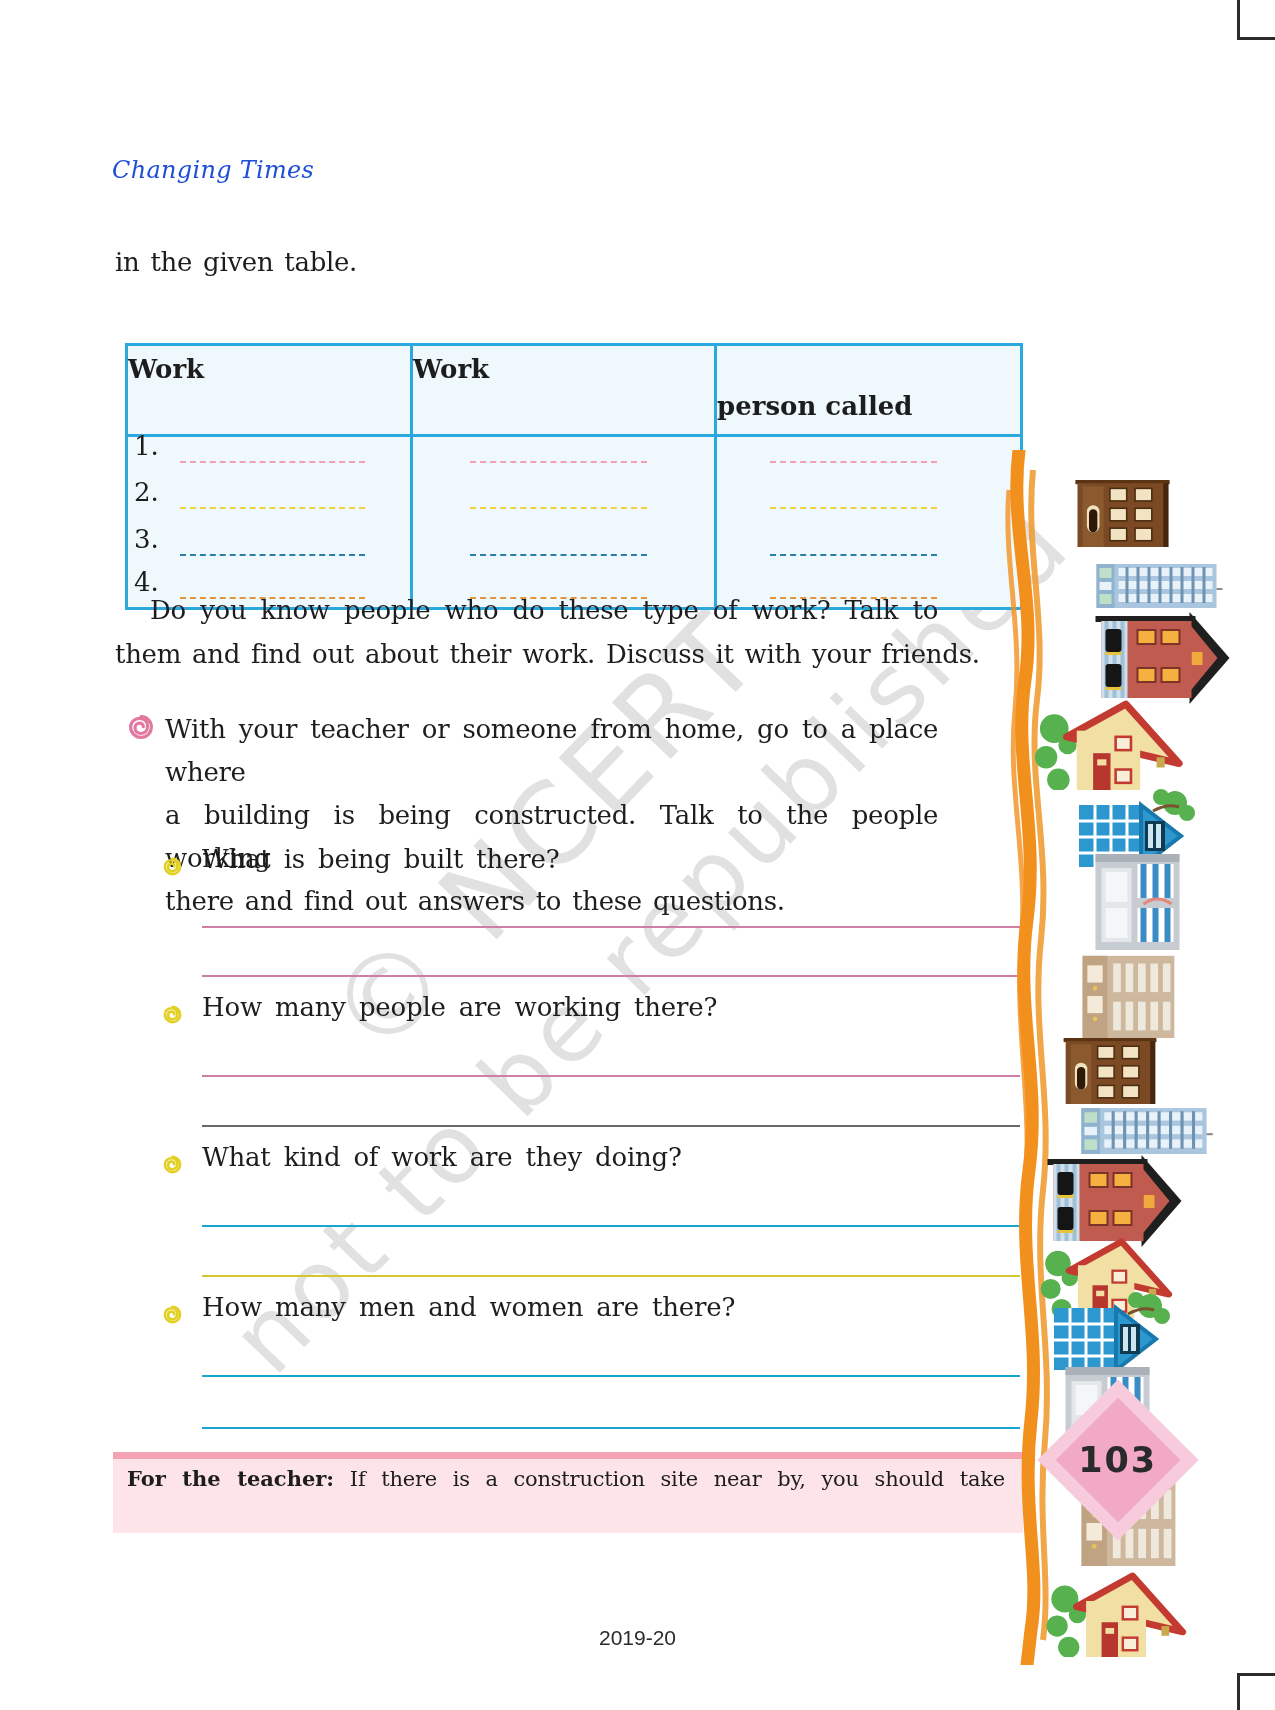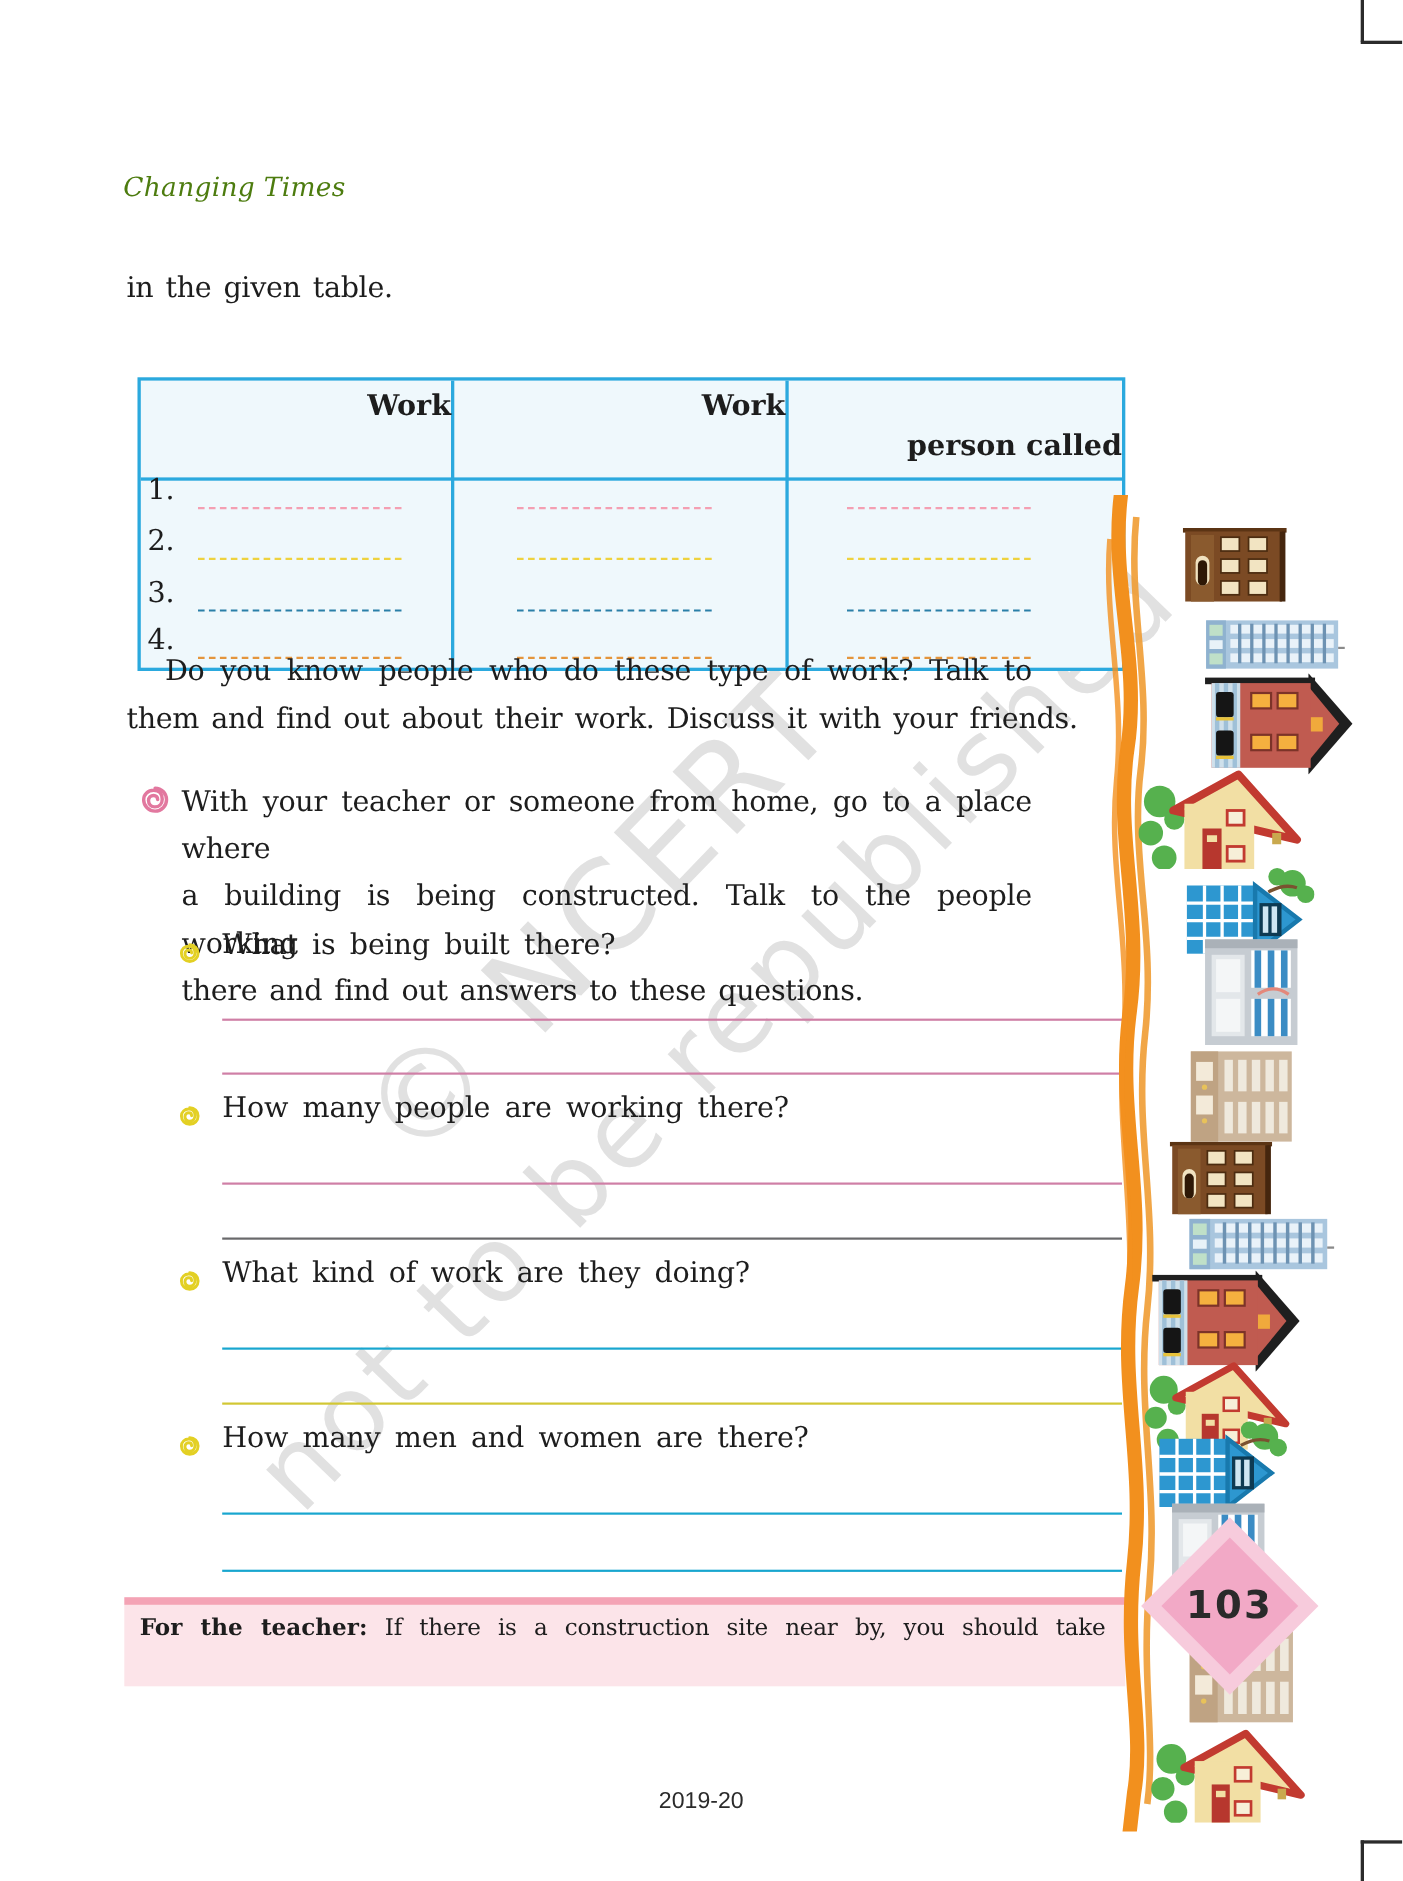--- a/index.html
+++ b/index.html
@@ -7,26 +7,26 @@
         font-family:"DejaVu Serif","Liberation Serif",serif;color:#1d1d1d;}
   
   .wm{position:absolute;font-family:"DejaVu Sans","Liberation Sans",sans-serif;
       color:#c9c9c9;opacity:.55;transform-origin:0 50%;transform:rotate(-46deg);
       white-space:nowrap;letter-spacing:6px;z-index:1;}
   
   .txt{position:absolute;z-index:2;font-size:26px;letter-spacing:-0.3px;word-spacing:3px;line-height:44px;}
   .jline{text-align:justify;text-align-last:justify;}
   .nline{white-space:nowrap;}
   .indent{padding-left:35px;}
-  .runhead{position:absolute;left:112px;top:156px;z-index:2;font-style:italic;font-size:24px;color:#4d7c0f;letter-spacing:.3px;}
+  .runhead{position:absolute;left:112px;top:156px;z-index:2;font-style:italic;font-size:24px;color:#1d4ed8;letter-spacing:.3px;}
   
   .worktable{position:absolute;left:125px;top:343px;width:892px;height:261px;border:3px solid #2ba9de;z-index:2;}
   .wt-sep{position:absolute;top:0;width:3px;height:100%;}
   .wt-headrule{position:absolute;left:0;top:88px;width:100%;height:3px;}
-  .wt-h{position:absolute;font-weight:bold;font-size:26px;text-align:right;white-space:nowrap;}
+  .wt-h{position:absolute;font-weight:bold;font-size:26px;text-align:left;white-space:nowrap;}
   .wt-num{position:absolute;font-size:26px;}
   .wt-line{position:absolute;height:0;border-bottom:2.5px dashed #000;}
   
   .bullet-icon{position:absolute;z-index:2;}
   .question{position:absolute;z-index:2;font-size:26px;letter-spacing:-0.2px;word-spacing:5px;white-space:nowrap;}
   .ansline{position:absolute;left:202px;width:818px;height:0;border-bottom:2.5px solid #000;z-index:2;}
   
   .note-bar{position:absolute;left:113px;top:1452px;width:910px;height:7px;z-index:2;}
   .note{position:absolute;left:113px;top:1459px;width:910px;height:74px;z-index:2;}
   .note-text{position:absolute;left:14px;top:4px;width:878px;font-size:21px;letter-spacing:-0.2px;line-height:32px;}

